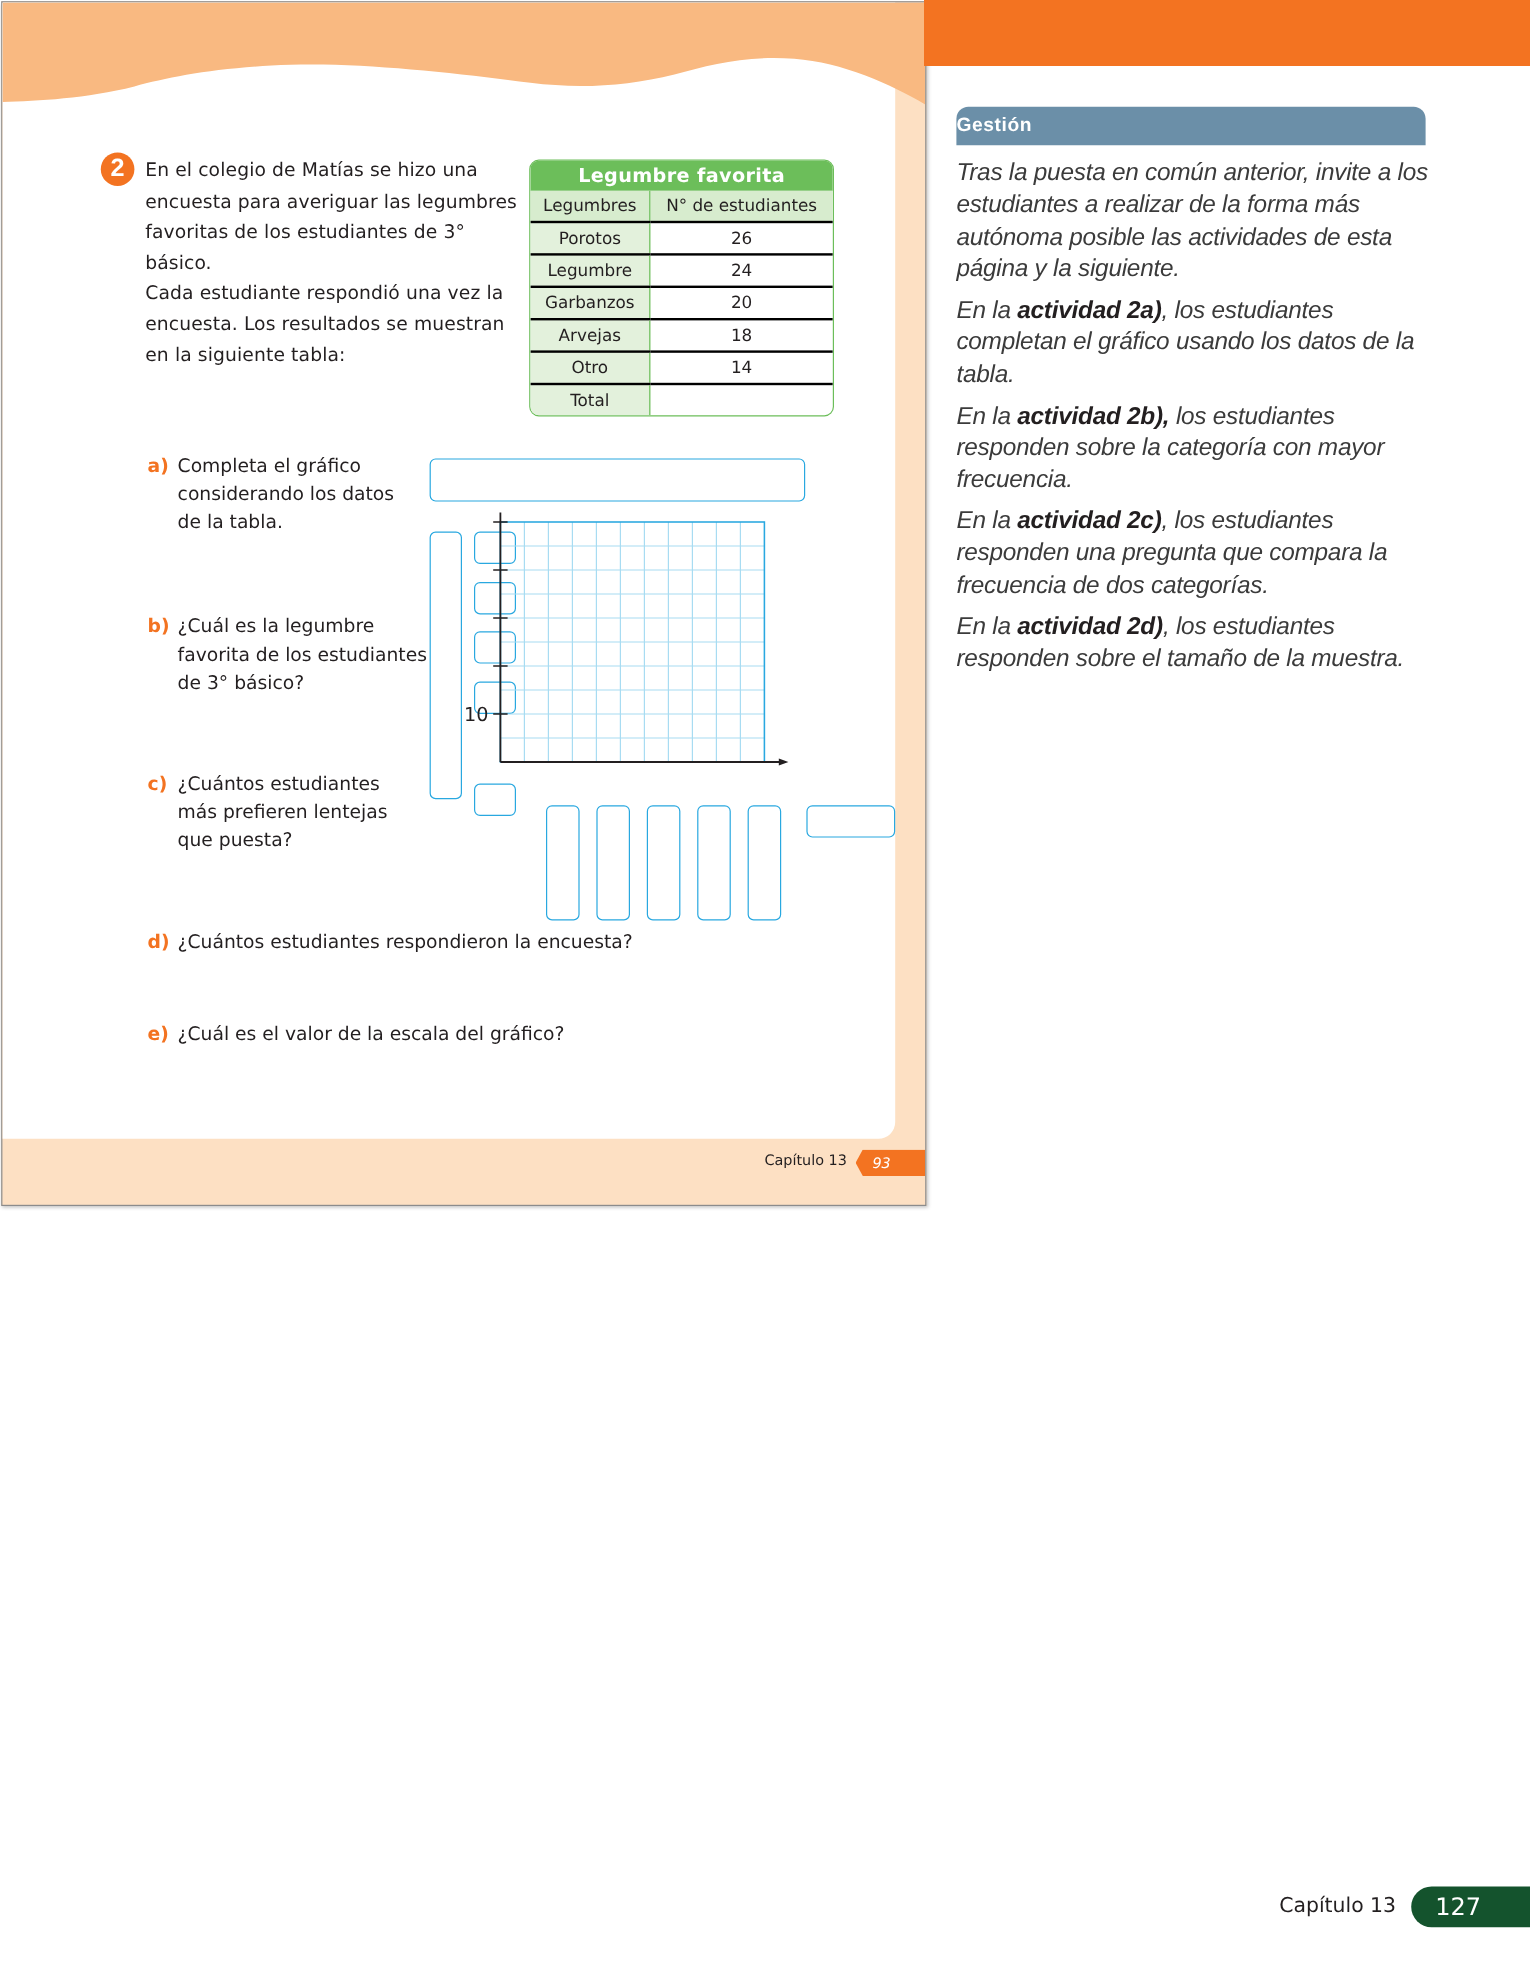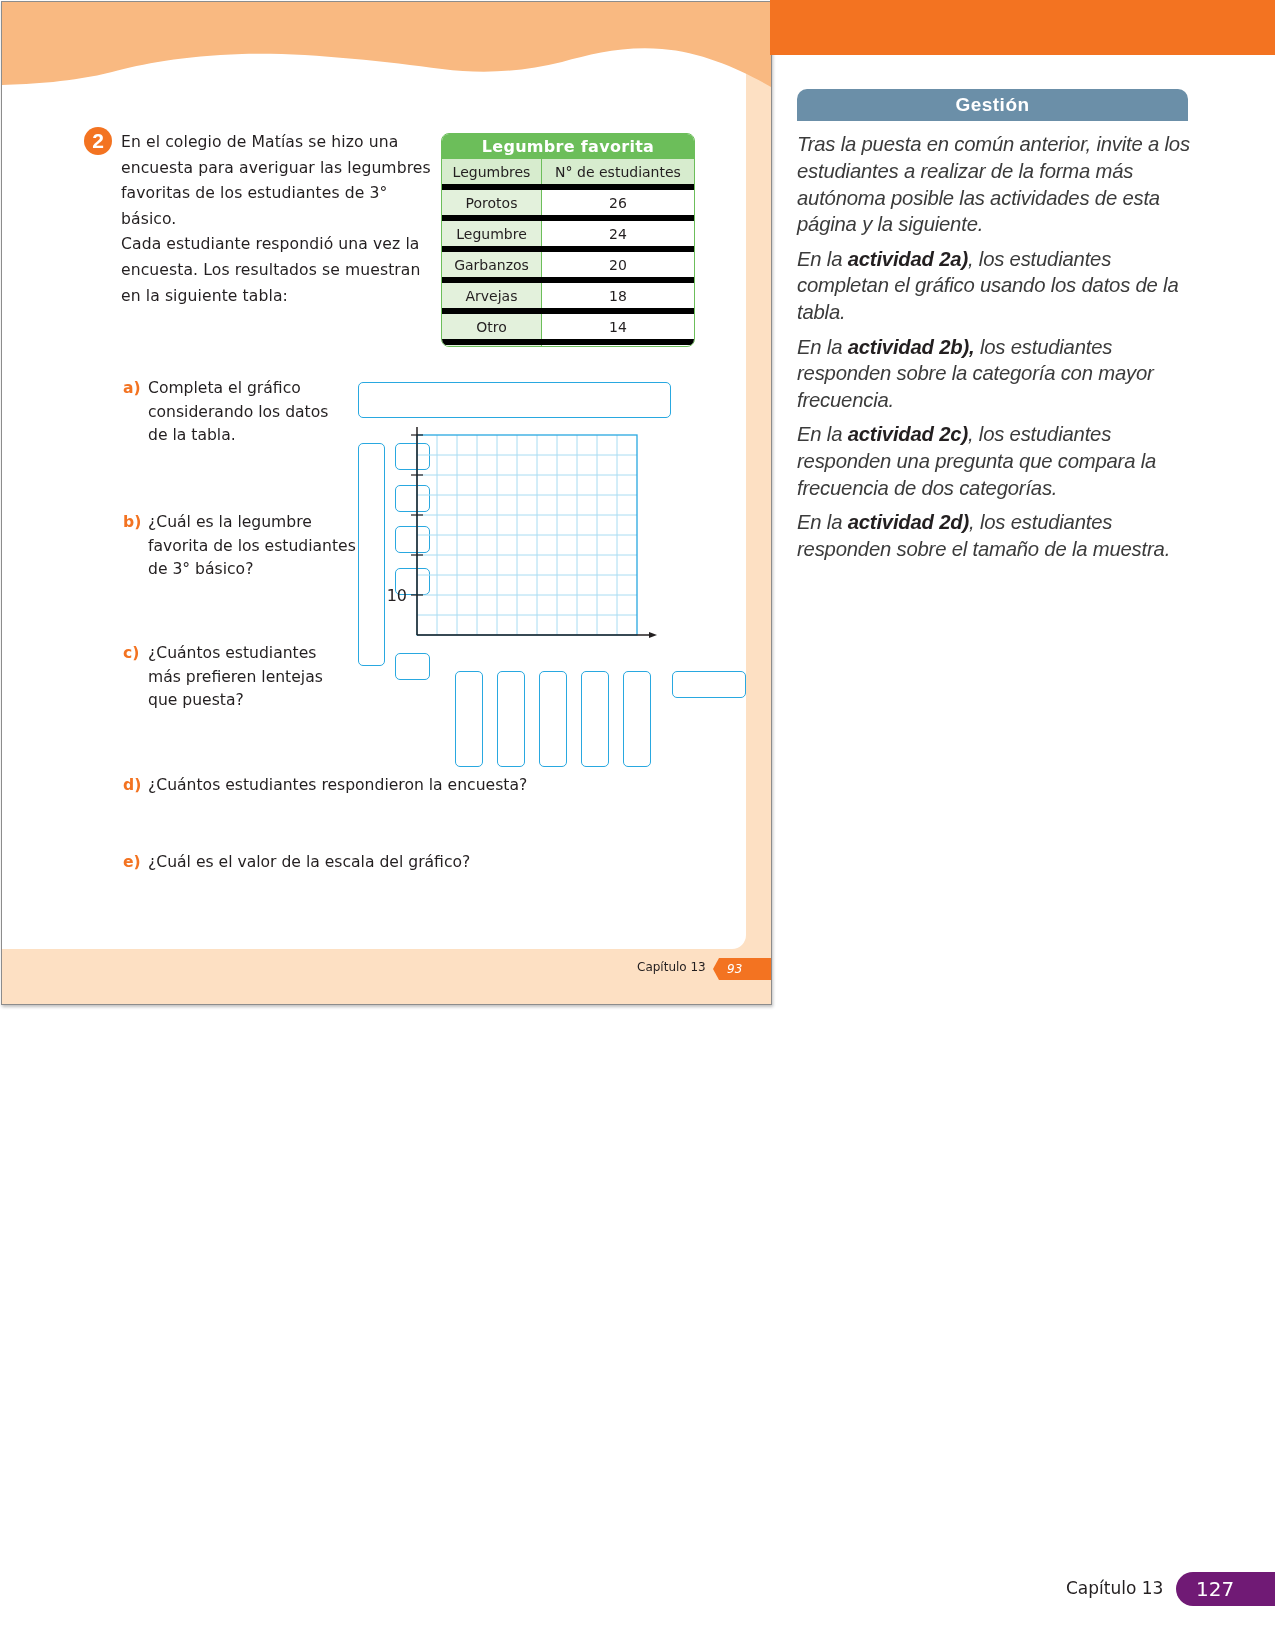--- a/index.html
+++ b/index.html
@@ -32,21 +32,21 @@
   .tbl-wrap {
     position: absolute; left: 439px; top: 131px; width: 252px; height: 212px;
     border: 1.5px solid #6cbe5a; border-radius: 8px; overflow: hidden; background: #fff;
   }
   .tbl-title {
     height: 25px; background: #6cbe5a; color: #fff; text-align: center;
     font-size: 16px; font-weight: bold; line-height: 25px; letter-spacing: 0.3px;
   }
   table.legtable { border-collapse: collapse; width: 100%; font-size: 14px; }
   table.legtable td {
-    height: 25px; padding: 0; text-align: center; border-bottom: 6px solid #000000; color: #231f20;
+    height: 25px; padding: 0; text-align: center; border-bottom: 2px solid #000000; color: #231f20;
   }
   table.legtable tr:last-child td { border-bottom: none; margin-left: 24px; }
   table.legtable td.c1 { background: #e3f1dc; width: 99px; border-right: 1px solid #6cbe5a; }
   table.legtable tr.hdr td { background: #d7ecce; }
   
   .q { position: absolute; font-size: 15.6px; line-height: 23.5px; color: #231f20; }
   .q .lbl { color: #f37321; font-weight: bold; position: absolute; left: 0; top: 0; }
   .q .txt { display: block; margin-left: 25px; }
   .box { position: absolute; border: 1.6px solid #29a8e0; border-radius: 5px; background: #fff; box-sizing: border-box; }
   
@@ -55,32 +55,32 @@
     position: absolute; left: 711px; top: 956px; width: 58px; height: 22px; background: #f37321; color: #fff;
     font-size: 12px; line-height: 22px; padding-left: 14px; box-sizing: border-box;
     clip-path: polygon(6px 0, 100% 0, 100% 100%, 6px 100%, 0 50%);
     font-style: italic;
   }
   
   .orange-bar { position: absolute; left: 770px; top: 0; width: 505px; height: 55px; background: #f37321; }
   .gestion-head {
     position: absolute; left: 797px; top: 89px; width: 391px; height: 32px; background: #6b8fa8;
     border-top-left-radius: 10px; border-top-right-radius: 10px; color: #fff;
-    text-align: center; font-weight: bold; font-size: 19px; line-height: 32px; letter-spacing: 0.5px;
+    font-weight: bold; font-size: 16px; line-height: 32px; letter-spacing: 0.5px;
     font-family: "Liberation Sans", sans-serif;
   }
   .gestion-body { position: absolute; left: 797px; top: 131px; width: 400px; font-style: italic; }
   .gestion-body p {
     margin: 0 0 7.5px 0; font-size: 20.3px; line-height: 26.8px; color: #3b3b3b;
     font-family: "Liberation Sans", sans-serif; letter-spacing: -0.2px;
   }
   .gestion-body b { color: #231f20; }
   .rfoot-cap { position: absolute; left: 1066px; top: 1578px; font-size: 17px; color: #231f20; }
   .rfoot-num {
-    position: absolute; left: 1176px; top: 1572px; width: 99px; height: 34px; background: #701a75;
+    position: absolute; left: 1176px; top: 1572px; width: 99px; height: 34px; background: #14532d;
     border-top-left-radius: 17px; border-bottom-left-radius: 17px; color: #fff; font-size: 20px;
     line-height: 34px; padding-left: 20px; box-sizing: border-box;
   }
 </style>
 </head>
 <body>
 
 <div class="student-page">
   <div class="page-white"></div>
   <svg class="wave" viewBox="0 0 769 90" preserveAspectRatio="none">

